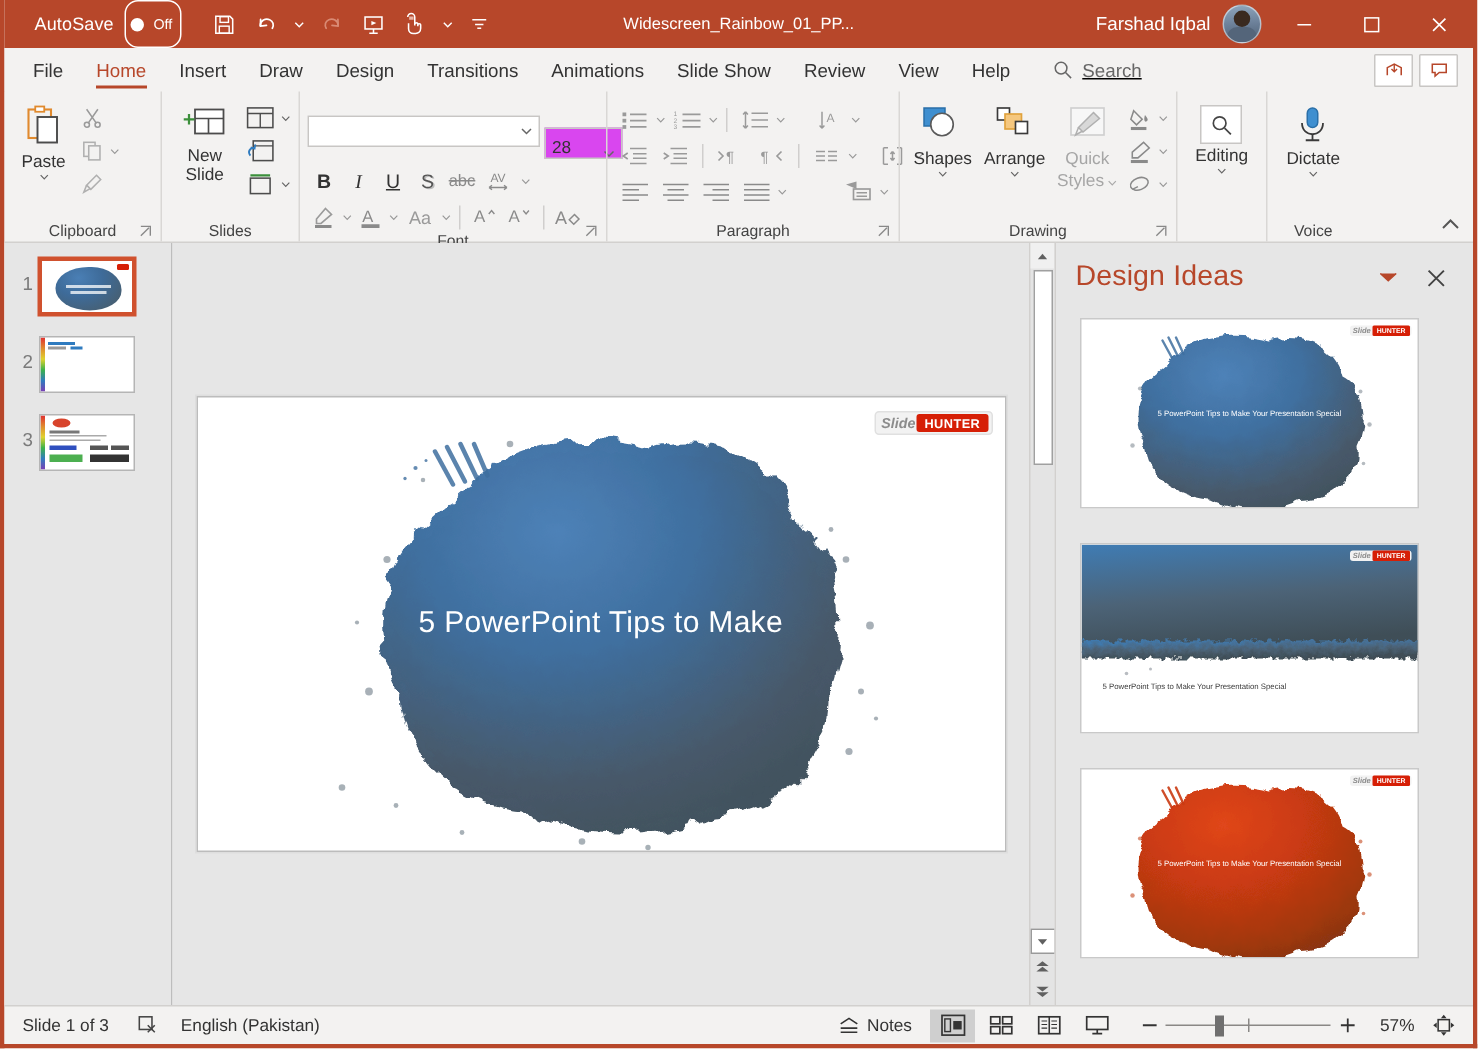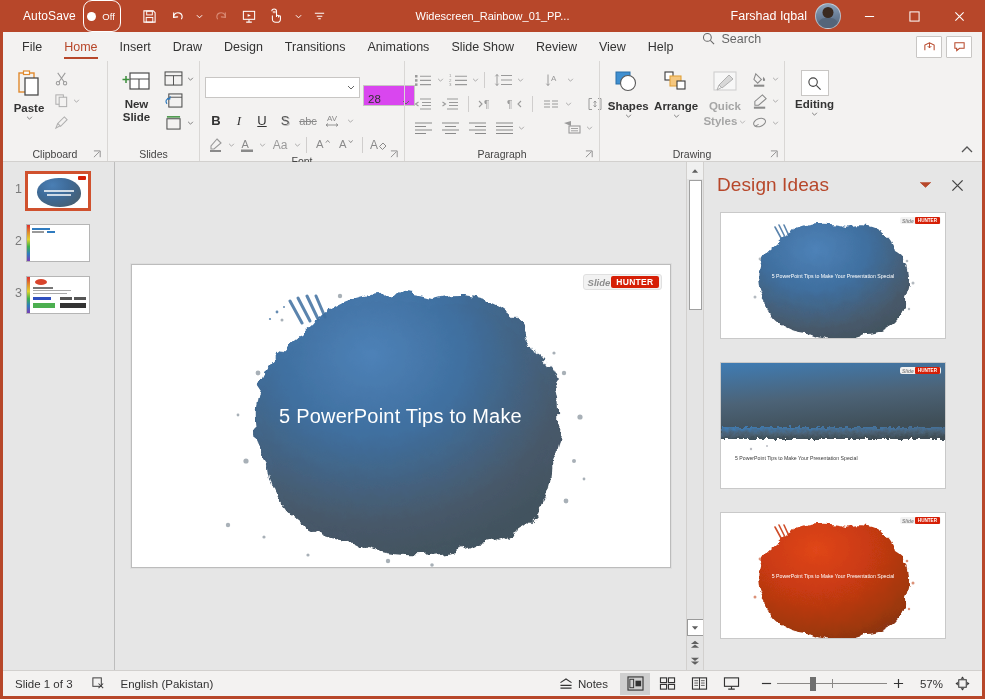--- a/index.html
+++ b/index.html
@@ -82,21 +82,21 @@
   .tab {
     padding: 0 11px; display: flex; align-items: center;
     font-size: 12.5px; color: #333; position: relative; white-space: nowrap;
   }
   .tab.first { margin-left: 8px; }
   .tab.active { color: #b7472a; font-weight: normal; }
   .tab.active::after {
     content: ''; position: absolute; left: 11px; right: 11px; bottom: 2px;
     height: 2.5px; background: #b7472a;
   }
-  .searchbox { display: flex; gap: 7px; padding: 0 11px; margin-left: 6px; }
+  .searchbox { display: flex; align-items: center; gap: 7px; padding: 0 11px; margin-left: 6px; text-decoration: underline; }
   .searchbox .stxt { font-size: 12.5px; color: #666; }
   .tabstrip .right-btns { margin-left: auto; display: flex; align-items: center; gap: 4px; padding-right: 10px; }
   .tb-sq {
     width: 26px; height: 22px; border: 1px solid #c8c6c4; background: #fff;
     display: flex; align-items: center; justify-content: center; border-radius: 1px;
   }
 
   
   .ribbon {
     flex: 0 0 101px; height: 101px; background: #f3f2f1;
@@ -109,21 +109,21 @@
   }
   .rgroup + .rgroup { border-left: 1px solid #d9d7d5; }
   .rgroup .gbody { flex: 1; display: flex; align-items: flex-start; padding: 3px 5px 0 5px; }
   .rgroup .glabel {
     height: 15px; font-size: 10.5px; color: #444; text-align: center;
     display: flex; align-items: center; justify-content: center; position: relative;
   }
   .dlauncher { position: absolute; right: 5px; bottom: 2px; width: 9px; height: 9px; }
   .bigbtn {
     display: flex; flex-direction: column; align-items: center; justify-content: flex-start;
-    padding: 3px 5px 0 5px; min-width: 42px; font-weight: bold;
+    padding: 3px 5px 0 5px; min-width: 42px;
   }
   .bigbtn .blabel { font-size: 11.5px; color: #333; text-align: center; line-height: 13px; margin-top: 2px; }
   .bigbtn .blabel.dim { color: #a6a6a6; }
   .caret-sm { width: 7px; height: 4px; margin-top: 1px; }
   .smallcol { display: flex; flex-direction: column; gap: 1px; padding-top: 1px; }
   .srow { display: flex; align-items: center; gap: 1px; }
   .ibtn {
     width: 22px; height: 21px; display: flex; align-items: center; justify-content: center;
     border-radius: 2px;
   }
@@ -800,20 +800,36 @@
           </div>
           <span class="blabel">Editing</span>
           <svg class="caret-sm" viewBox="0 0 8 5">
               <path d="M1 1l3 3 3-3" fill="none" stroke="#666" stroke-width="1"></path>
             </svg>
         </div>
       </div>
       <div class="glabel"></div>
     </div>
 
+    <div class="rgroup" style="width:62px">
+      <div class="gbody" style="justify-content:center">
+        <div class="bigbtn">
+          <svg width="26" height="28" viewBox="0 0 26 28">
+            <rect x="9.5" y="2" width="7" height="13" rx="3.5" fill="#3f8fd0" stroke="#2a6fa8" stroke-width="1"></rect>
+            <path d="M6 12 c0 5 3.5 7.5 7 7.5 c3.5 0 7-2.5 7-7.5" fill="none" stroke="#3a3a3a" stroke-width="1.2"></path>
+            <path d="M13 19.5v4M8.5 23.5h9" stroke="#3a3a3a" stroke-width="1.2"></path>
+          </svg>
+          <span class="blabel">Dictate</span>
+          <svg class="caret-sm" viewBox="0 0 8 5">
+              <path d="M1 1l3 3 3-3" fill="none" stroke="#666" stroke-width="1"></path>
+            </svg>
+        </div>
+      </div>
+      <div class="glabel">Voice</div>
+    </div>
 
     <svg class="collapse-ribbon" viewBox="0 0 14 14">
         <path d="M2 9 L7 4 L12 9" fill="none" stroke="#555" stroke-width="1.3"></path>
       </svg>
   </div>
 
   <div class="body">
 
     <div class="thumbpane">
       <div class="thumbrow">

